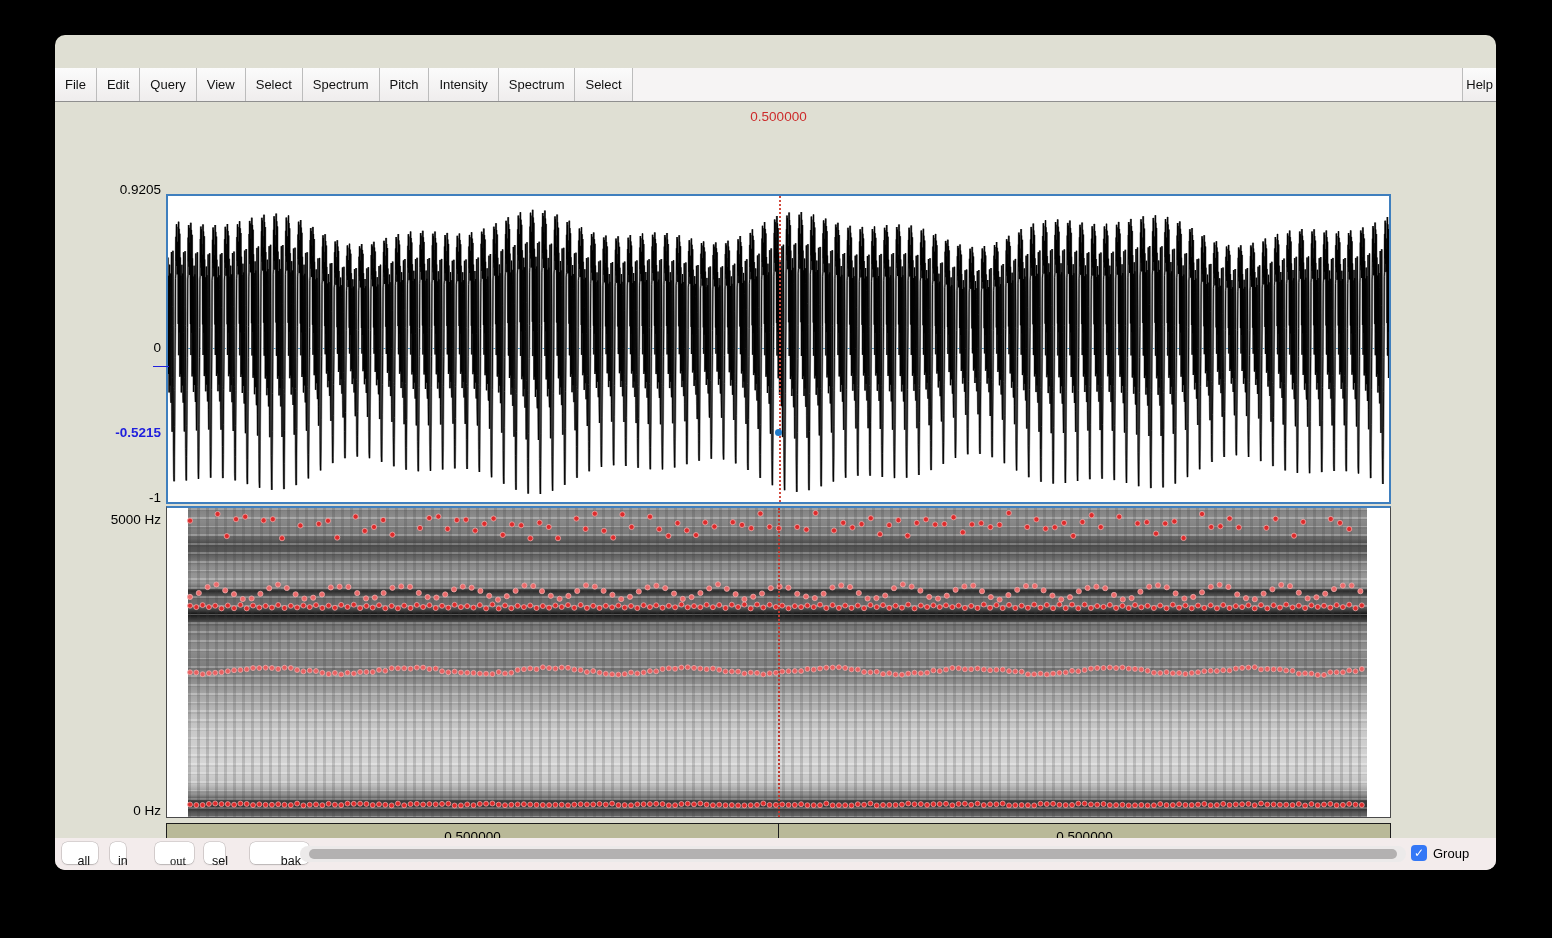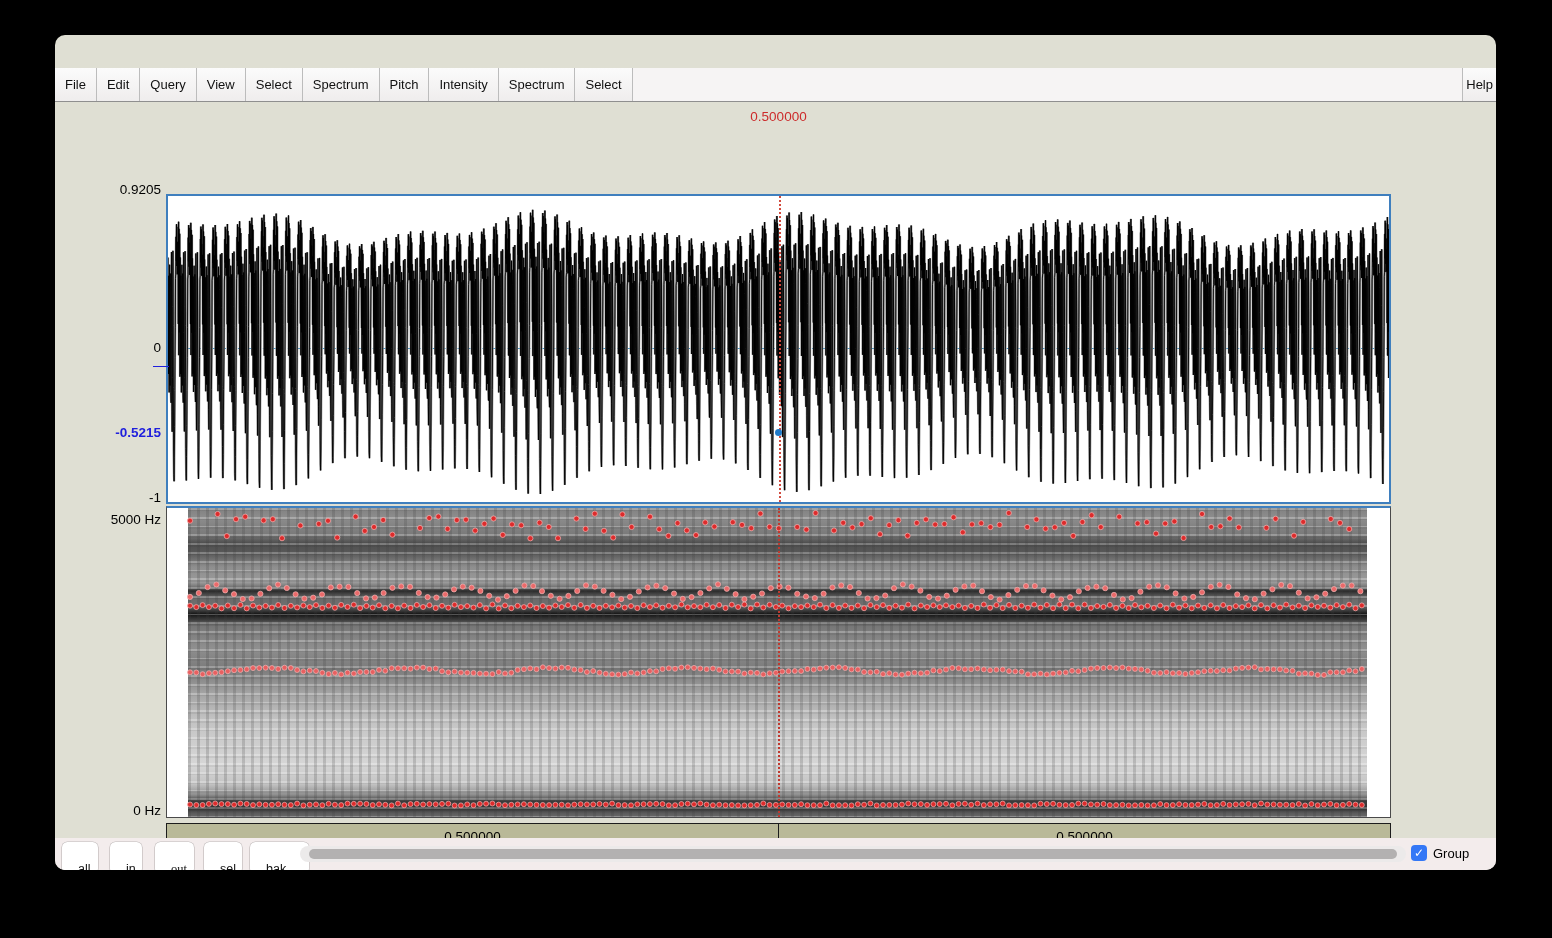--- a/index.html
+++ b/index.html
@@ -96,21 +96,21 @@
   }
   .tbar-blue-left{position:absolute;left:3px;font-size:13.5px;color:var(--axis-blue,#2222dd);}
   .tbar-blue-right{position:absolute;right:3px;font-size:13.5px;color:var(--axis-blue,#2222dd);}
   
   .bottom-strip{
     position:absolute;left:0;top:737px;width:1441px;height:32px;background:#f3ecec;
   }
   .zoom-btn{
     position:absolute;top:4px;height:22px;background:#fff;border-radius:5.5px;
     box-shadow:0 0 0 .5px rgba(0,0,0,.22),0 1px 1.5px rgba(0,0,0,.14);
-    font-size:12.5px;color:#111;text-align:left;line-height:22px;padding:16px;border:none;
+    font-size:12.5px;color:#111;text-align:right;line-height:22px;padding:8px;border:none;
     font-family:"Liberation Sans","DejaVu Sans",sans-serif;
   }
   .scrollbar-track{
     position:absolute;left:245px;top:8px;width:1106px;height:16px;background:#eceaea;border-radius:8px;
   }
   .scrollbar-thumb{
     position:absolute;left:9px;top:3px;width:1088px;height:10px;background:#b3b1b1;border-radius:5px;
   }
   .group-box{
     position:absolute;left:1356px;top:7px;width:16px;height:16px;border-radius:4px;
@@ -985,21 +985,21 @@
     <div class="tbar" style="left:111px;top:751px;width:1225px;height:24px;">
       <span class="tbar-blue-left">0</span>
       <span>Visible part 1.000000 seconds</span>
       <span class="tbar-blue-right">1.000000</span>
     </div>
 
     <div class="bottom-strip">
       <button class="zoom-btn" style="left:7px;width:36px;">all</button>
       <button class="zoom-btn" style="left:55px;width:14px;">in</button>
       <button class="zoom-btn" style="left:100px;width:39px;font-family:Liberation Serif, serif;">out</button>
-      <button class="zoom-btn" style="left:149px;width:38px;">sel</button>
+      <button class="zoom-btn" style="left:149px;width:21px;">sel</button>
       <button class="zoom-btn" style="left:195px;width:59px;">bak</button>
 
       <div class="scrollbar-track">
         <div class="scrollbar-thumb"></div>
       </div>
 
       <div class="group-box checked" id="group-box">
         <div class="mark">✓</div>
       </div>
       <div class="group-label">Group</div>

